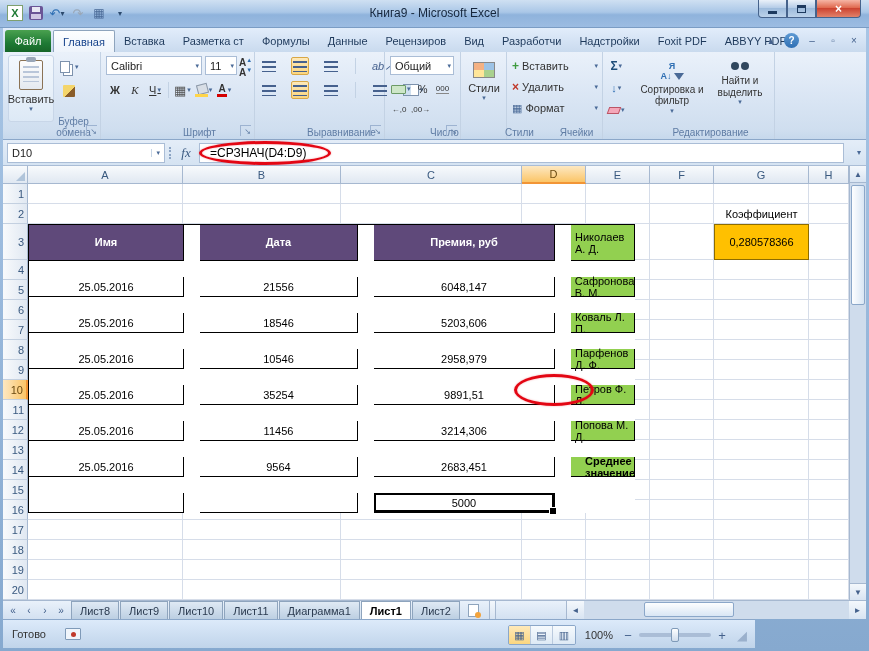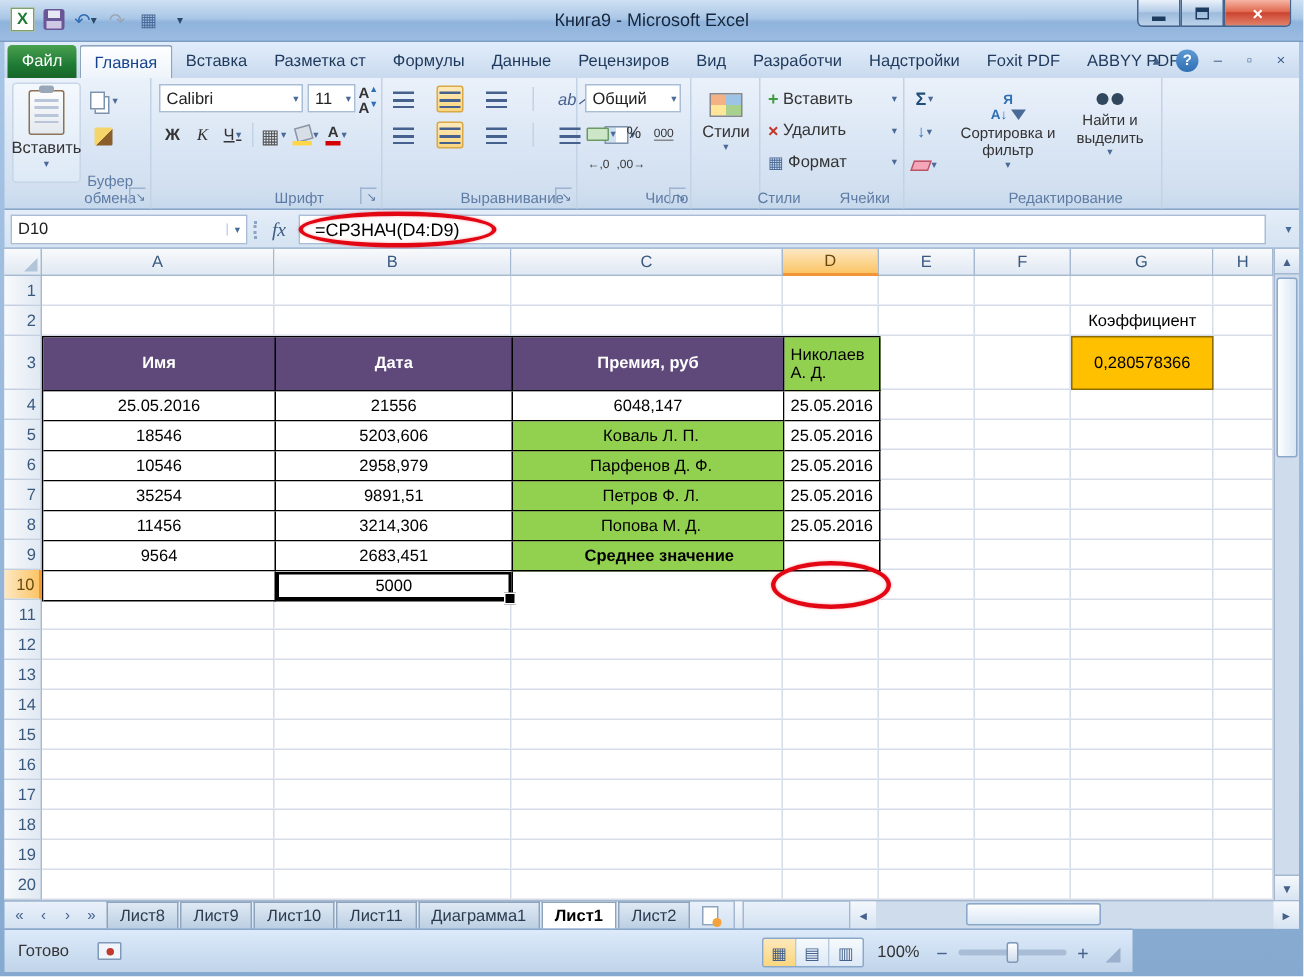--- a/index.html
+++ b/index.html
@@ -183,21 +183,21 @@
     background-repeat:no-repeat;
     background-size:1px 100%;
     background-position:154px 0,312px 0,493px 0,557px 0,621px 0,685px 0,780px 0,820px 0; }
   .grid-row.h36 { height:36px; }
   .g2-label { position:absolute; left:686px; top:20px; width:95px; height:20px; display:flex; align-items:center;
     justify-content:center; font-size:11px; color:#000; }
   .g3-cell { position:absolute; left:686px; top:40px; width:95px; height:36px; background:#ffc000;
     border:1px solid #8e6c00; display:flex; align-items:center; justify-content:center; font-size:11px; color:#000; }
   .xl-table { position:absolute; left:0; top:40px; display:grid; background:#fff;
     grid-template-columns:155px 158px 181px 64px; grid-template-rows:36px repeat(7,20px);
-    border-left:1px solid #000; border-top:1px solid #000; }
+    border-left:1px solid #000; border-top:1px solid #000;gap:16px; }
   .xl-table > div { border-right:1px solid #000; border-bottom:1px solid #000; display:flex;
     align-items:center; justify-content:center; font-size:11px; color:#000; background:#fff; }
   .th { background:#5f497a !important; color:#fff !important; font-weight:bold; text-align:center;
     line-height:1.15; padding:0 2px; }
   .nm { background:#92d050 !important; justify-content:flex-start; padding-left:4px; }
   .sum-lb { background:#92d050 !important; font-weight:bold; justify-content:flex-start; padding-left:15px; }
   .sum-val { position:relative; box-shadow:inset 0 0 0 2px #000; }
   .sum-val::after { content:""; position:absolute; right:-3px; bottom:-3px; width:6px; height:6px;
     background:#000; border:1px solid #fff; }
   .vscroll { position:absolute; right:0; top:0; width:17px; height:434px; background:#cfdcec;
@@ -592,20 +592,21 @@
       <div class="xl-table">
         <div class="th">Имя</div>
         <div class="th">Дата</div>
         <div class="th">Премия, руб</div>
 
         <div class="nm">Николаев А. Д.</div>
         <div>25.05.2016</div>
         <div>21556</div>
         <div>6048,147</div>
 
+        <div class="nm">Сафронова В. М.</div>
         <div>25.05.2016</div>
         <div>18546</div>
         <div>5203,606</div>
 
         <div class="nm">Коваль Л. П.</div>
         <div>25.05.2016</div>
         <div>10546</div>
         <div>2958,979</div>
 
         <div class="nm">Парфенов Д. Ф.</div>

